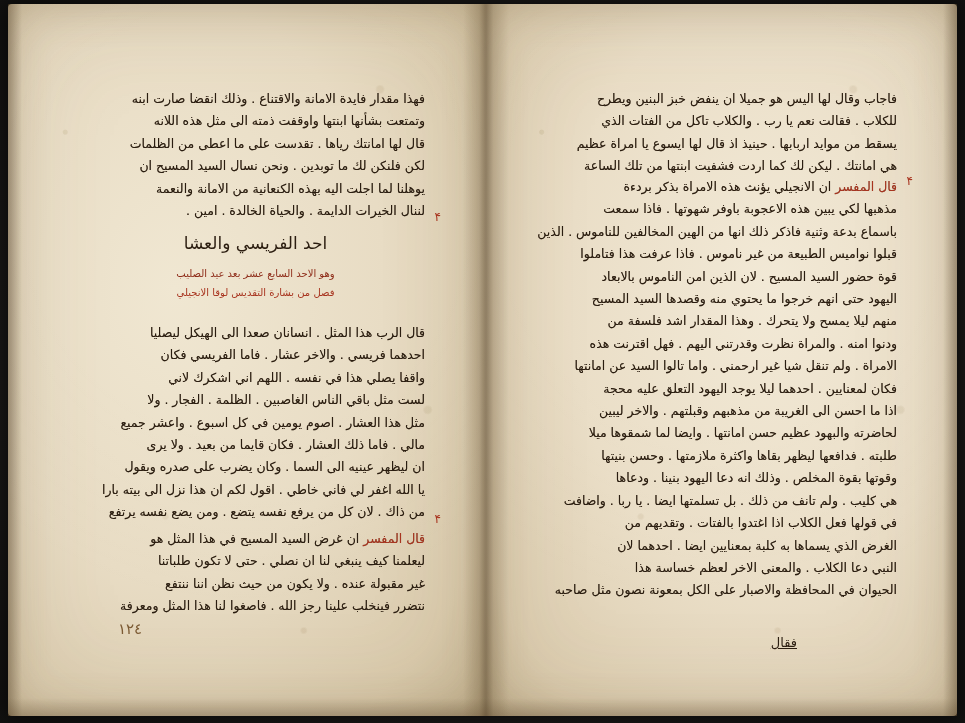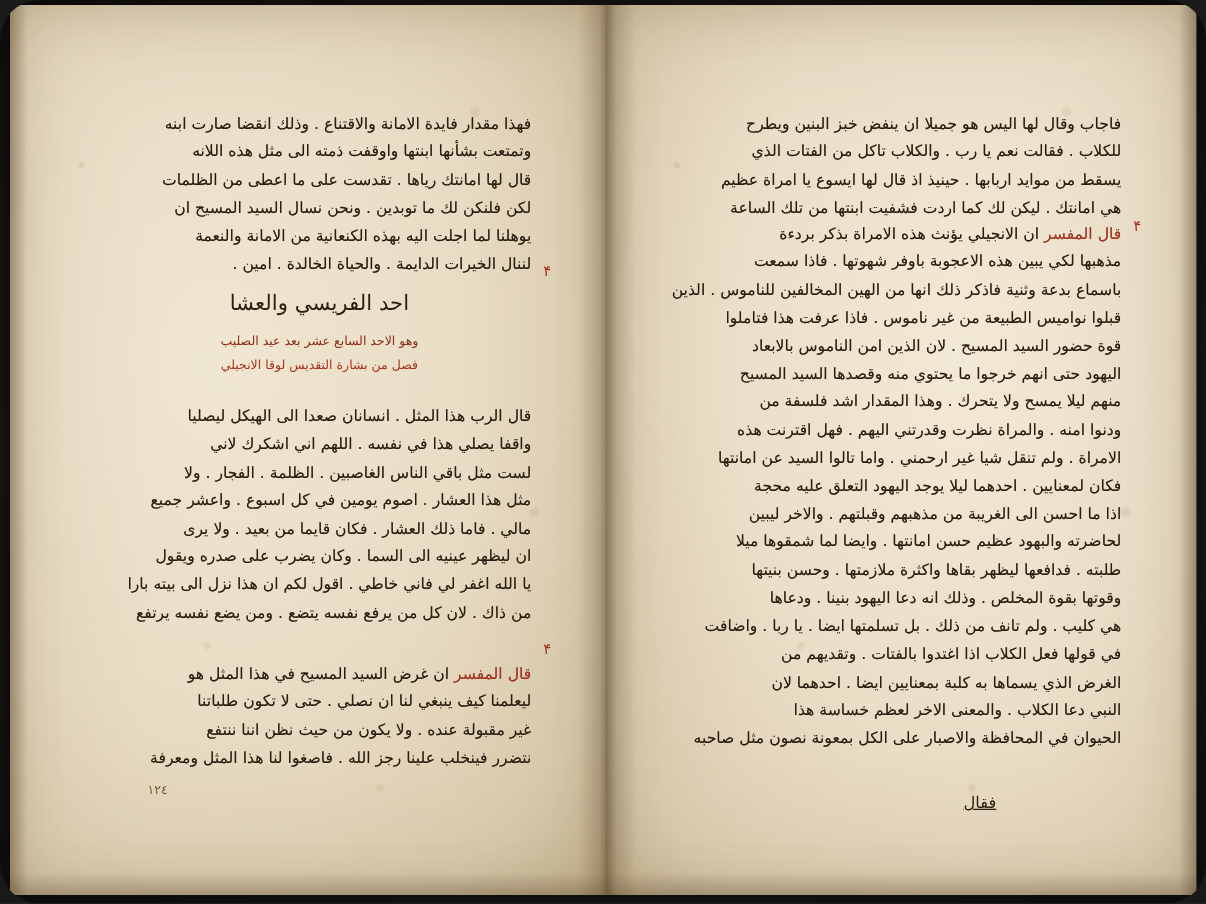--- a/index.html
+++ b/index.html
@@ -13,21 +13,20 @@
     overflow: hidden;
     font-family: "DejaVu Sans", sans-serif;
   }
 
   #page {
     position: relative;
     width: 965px;
     height: 723px;
     background: #2b2b2b;
     overflow: hidden;
-    border-radius: 32px;
   }
 
   
   .backdrop {
     position: absolute;
     inset: 0;
     background:
       radial-gradient(ellipse at 50% 50%, #3a3734 0%, #211f1d 70%, #151413 100%);
   }
 
@@ -133,21 +132,21 @@
   }
   .subhead {
     font-size: 10px;
     line-height: 19px;
     text-align: center;
     white-space: nowrap;
   }
 
   .folio {
     position: absolute;
-    font-size: 10px;
+    font-size: 15px;
     color: #7b5a33;
     direction: rtl;
     margin-top: 32px;
   }
   .catchword {
     position: absolute;
     font-size: 13px;
     color: #2b1d10;
     direction: rtl;
     text-decoration: underline;
@@ -207,20 +206,21 @@
       <span class="pilcrow" style="right:44px; top:206px;">۴</span>
 
       <div class="textblock" style="right:52px; top:222px; width:355px;">
         <div class="heading">احد الفريسي والعشا</div>
         <div class="subhead rubric-dk" style="margin-top:4px;">وهو الاحد السابع عشر بعد عيد الصليب</div>
         <div class="subhead rubric">فصل من بشارة التقديس لوقا الانجيلي</div>
       </div>
 
       <div class="textblock" style="right:60px; top:318px; width:345px;">
         <div class="line">قال الرب هذا المثل . انسانان صعدا الى الهيكل ليصليا</div>
+        <div class="line">احدهما فريسي . والاخر عشار . فاما الفريسي فكان</div>
         <div class="line">واقفا يصلي هذا في نفسه . اللهم اني اشكرك لاني</div>
         <div class="line">لست مثل باقي الناس الغاصبين . الظلمة . الفجار . ولا</div>
         <div class="line">مثل هذا العشار . اصوم يومين في كل اسبوع . واعشر جميع</div>
         <div class="line">مالي . فاما ذلك العشار . فكان قايما من بعيد . ولا يرى</div>
         <div class="line">ان ليظهر عينيه الى السما . وكان يضرب على صدره ويقول</div>
         <div class="line">يا الله اغفر لي فاني خاطي . اقول لكم ان هذا نزل الى بيته بارا</div>
         <div class="line">من ذاك . لان كل من يرفع نفسه يتضع . ومن يضع نفسه يرتفع</div>
       </div>
 
       <span class="pilcrow" style="right:44px; top:508px;">۴</span>

